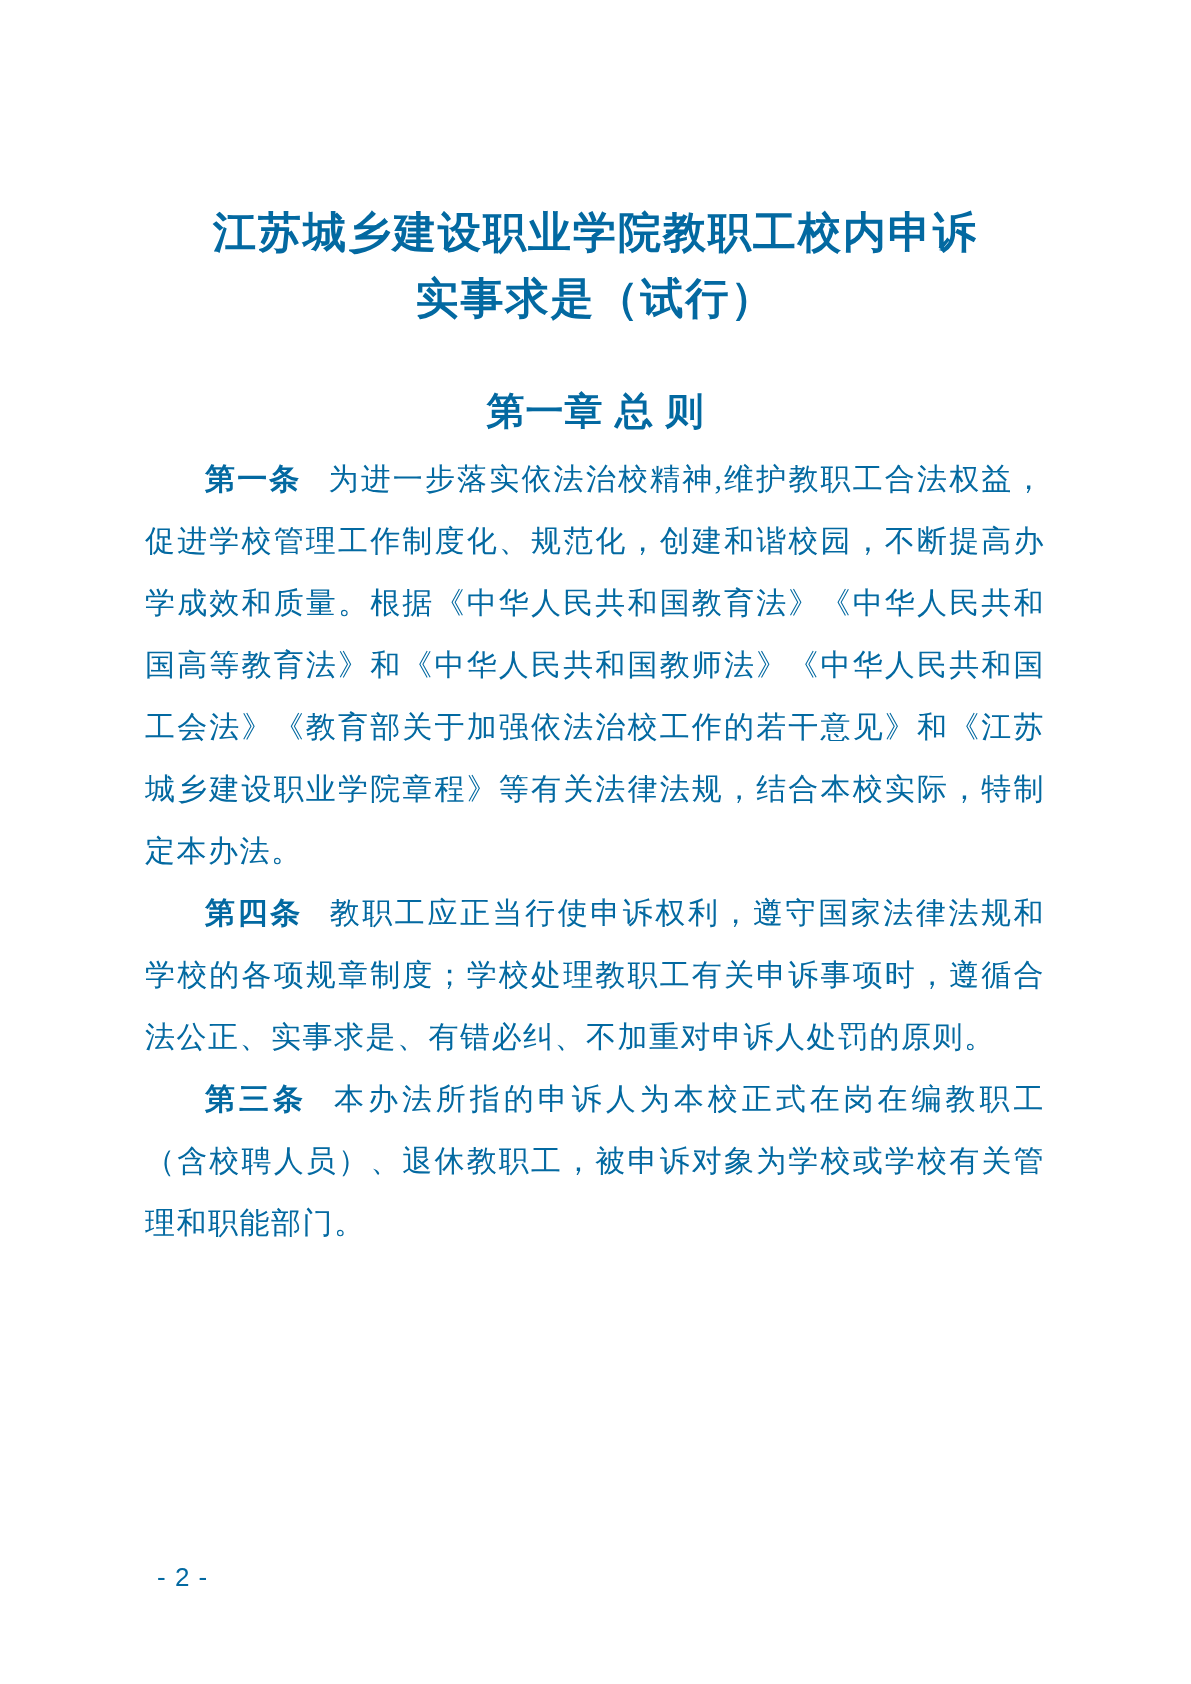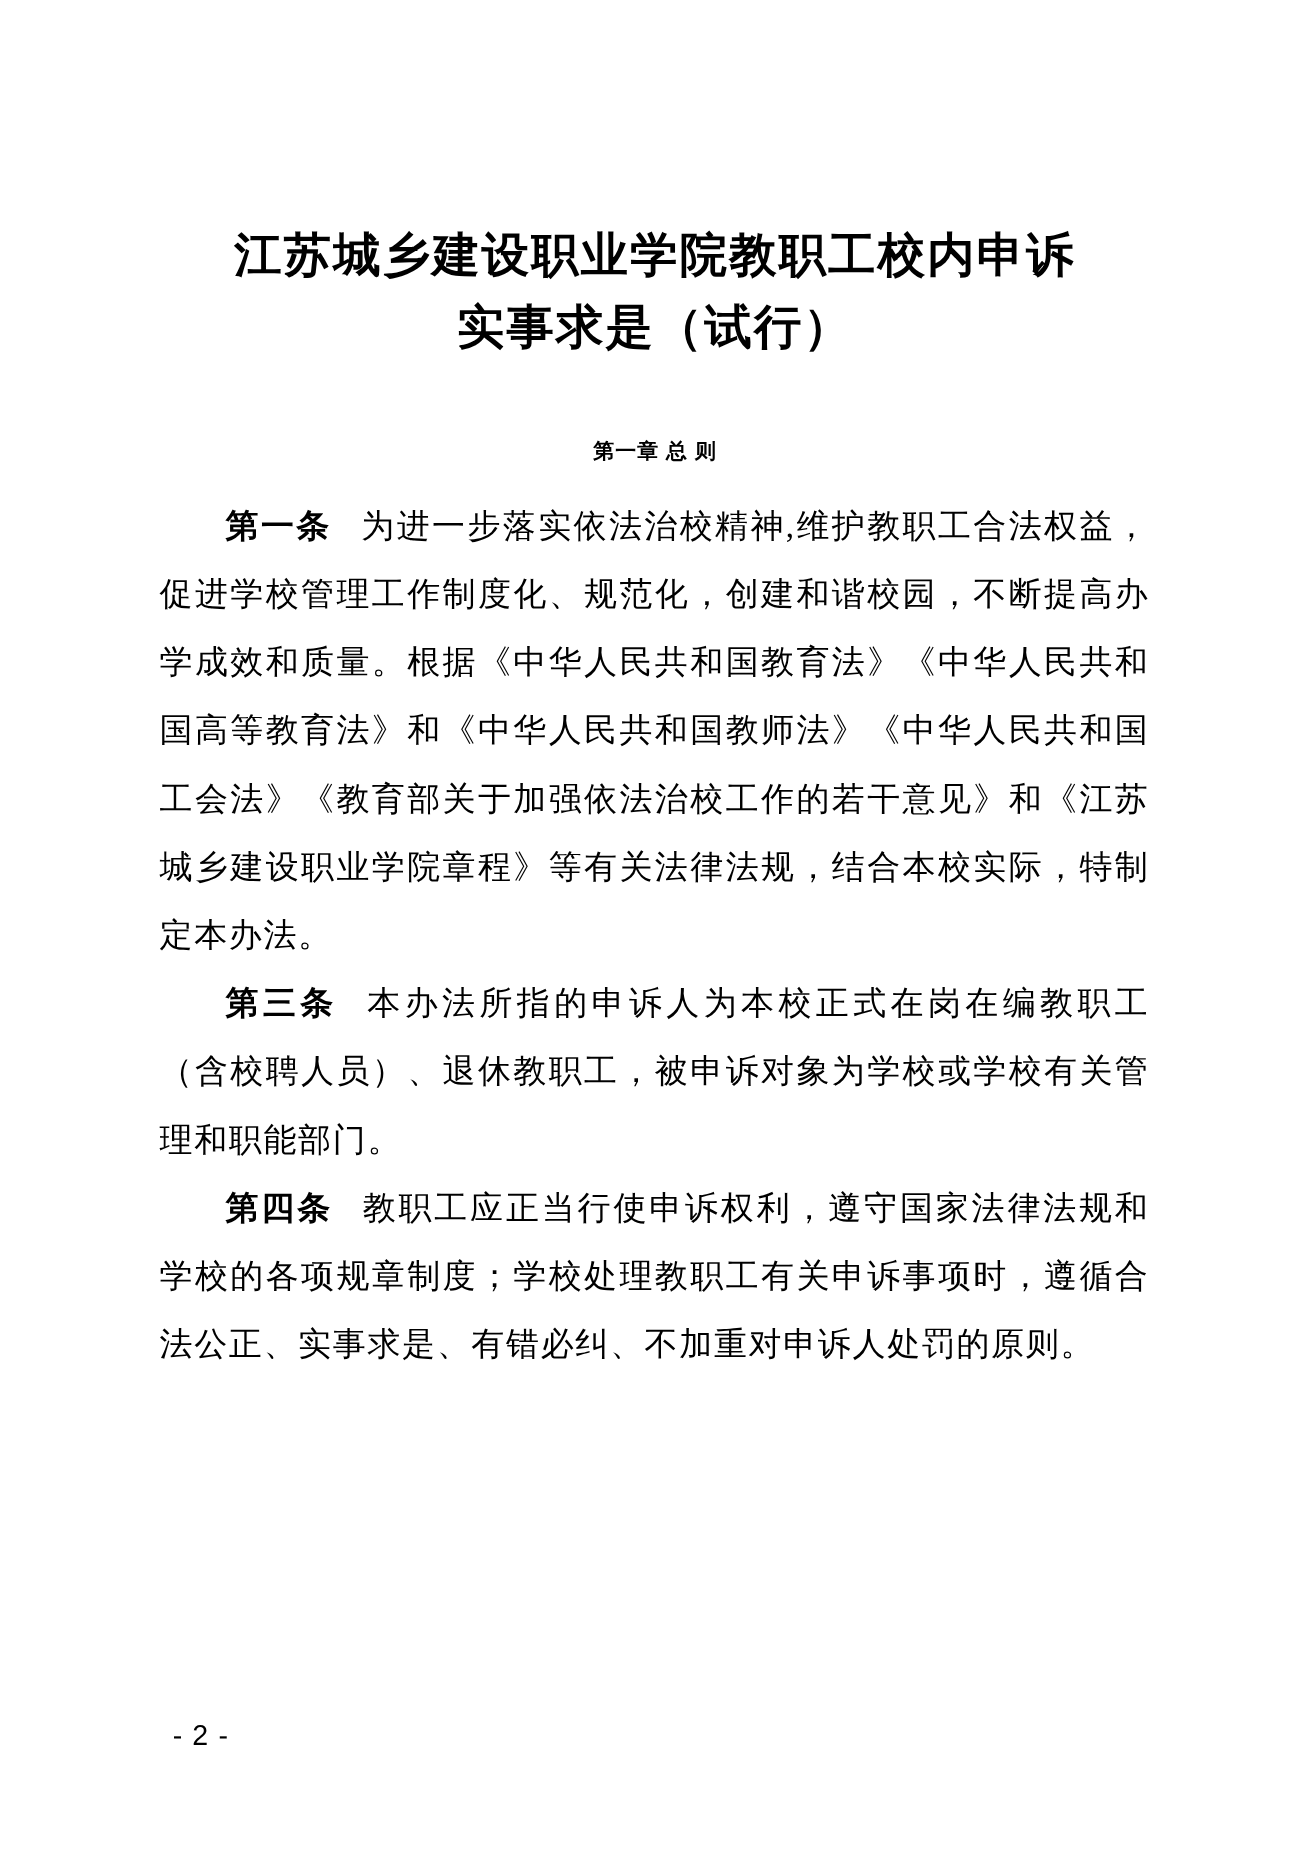--- a/index.html
+++ b/index.html
@@ -4,40 +4,40 @@
 <style>
   html, body { margin: 0; padding: 0; }
   body { background: #ffffff; }
 
   .page {
     position: relative;
     width: 1191px;
     height: 1684px;
     margin: 0 auto;
     background: #ffffff;
-    color: #000000;
+    color: #0369a1;
     font-family: "Liberation Serif", "DejaVu Serif", serif;
     overflow: hidden;
   }
 
   .doc-title {
     margin: 0;
     padding-top: 200px;
     text-align: center;
     font-size: 43px;
     line-height: 66px;
     font-weight: 700;
     letter-spacing: 2px;
   }
   .title-line { display: block; }
 
   .chapter-heading {
     margin: 58px 0 0 0;
     text-align: center;
-    font-size: 19px;
+    font-size: 38px;
     line-height: 42px;
     font-weight: 700;
     font-family: "Liberation Sans", "DejaVu Sans", sans-serif;
     letter-spacing: 1px;
   }
 
   .doc-body {
     width: 900px;
     margin: 16px 0 0 145px;
     font-size: 30px;
@@ -77,21 +77,21 @@
     <span class="title-line">实事求是（试行）</span>
   </h1>
 
   <h2 class="chapter-heading">第一章 总 则</h2>
 
   <div class="doc-body">
 
     <p class="article"><span class="article-label">第一条</span><span class="article-text">为进一步落实依法治校精神,维护教职工合法权益，促进学校管理工作制度化、规范化，创建和谐校园，不断提高办学成效和质量。根据《中华人民共和国教育法》《中华人民共和国高等教育法》和《中华人民共和国教师法》《中华人民共和国工会法》《教育部关于加强依法治校工作的若干意见》和《江苏城乡建设职业学院章程》等有关法律法规，结合本校实际，特制定本办法。</span></p>
 
 
+    <p class="article"><span class="article-label">第四条</span><span class="article-text">教职工应正当行使申诉权利，遵守国家法律法规和学校的各项规章制度；学校处理教职工有关申诉事项时，遵循合法公正、实事求是、有错必纠、不加重对申诉人处罚的原则。</span></p>
+
     <p class="article"><span class="article-label">第三条</span><span class="article-text">本办法所指的申诉人为本校正式在岗在编教职工（含校聘人员）、退休教职工，被申诉对象为学校或学校有关管理和职能部门。</span></p>
-
-    <p class="article"><span class="article-label">第四条</span><span class="article-text">教职工应正当行使申诉权利，遵守国家法律法规和学校的各项规章制度；学校处理教职工有关申诉事项时，遵循合法公正、实事求是、有错必纠、不加重对申诉人处罚的原则。</span></p>
 
   </div>
 
   <div class="page-number">- 2 -</div>
 
 </div>
 
 </body></html>

